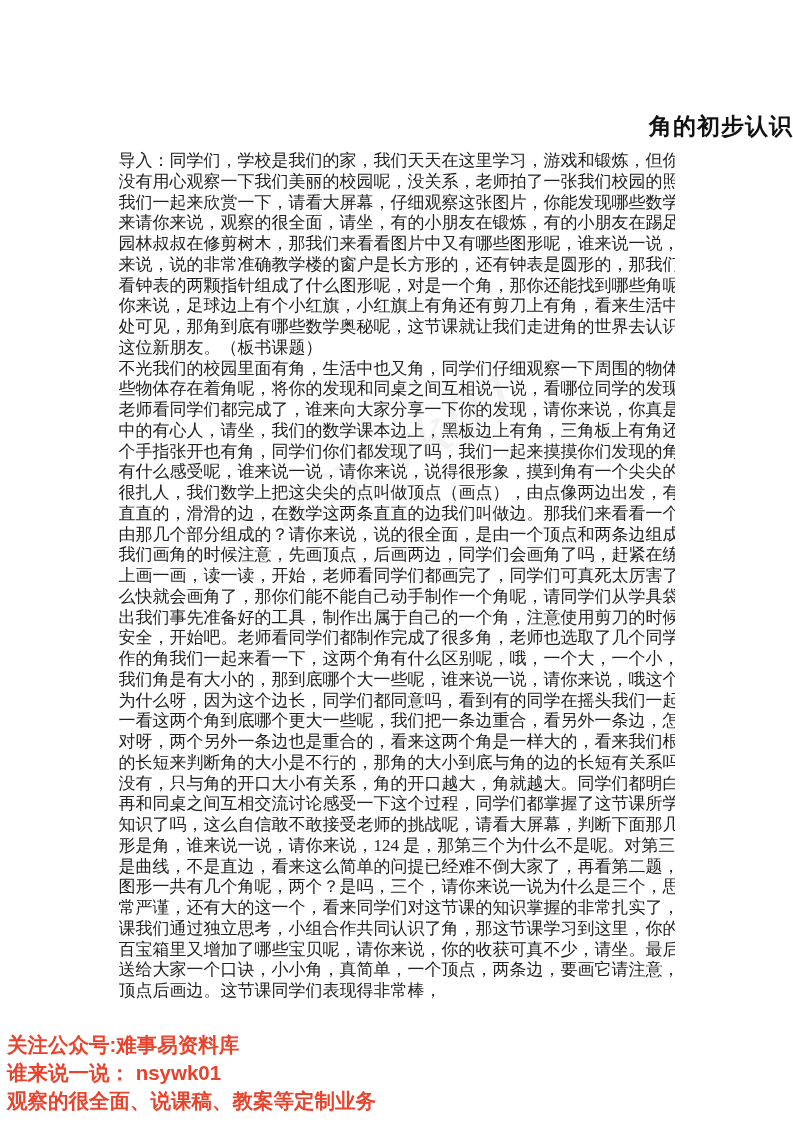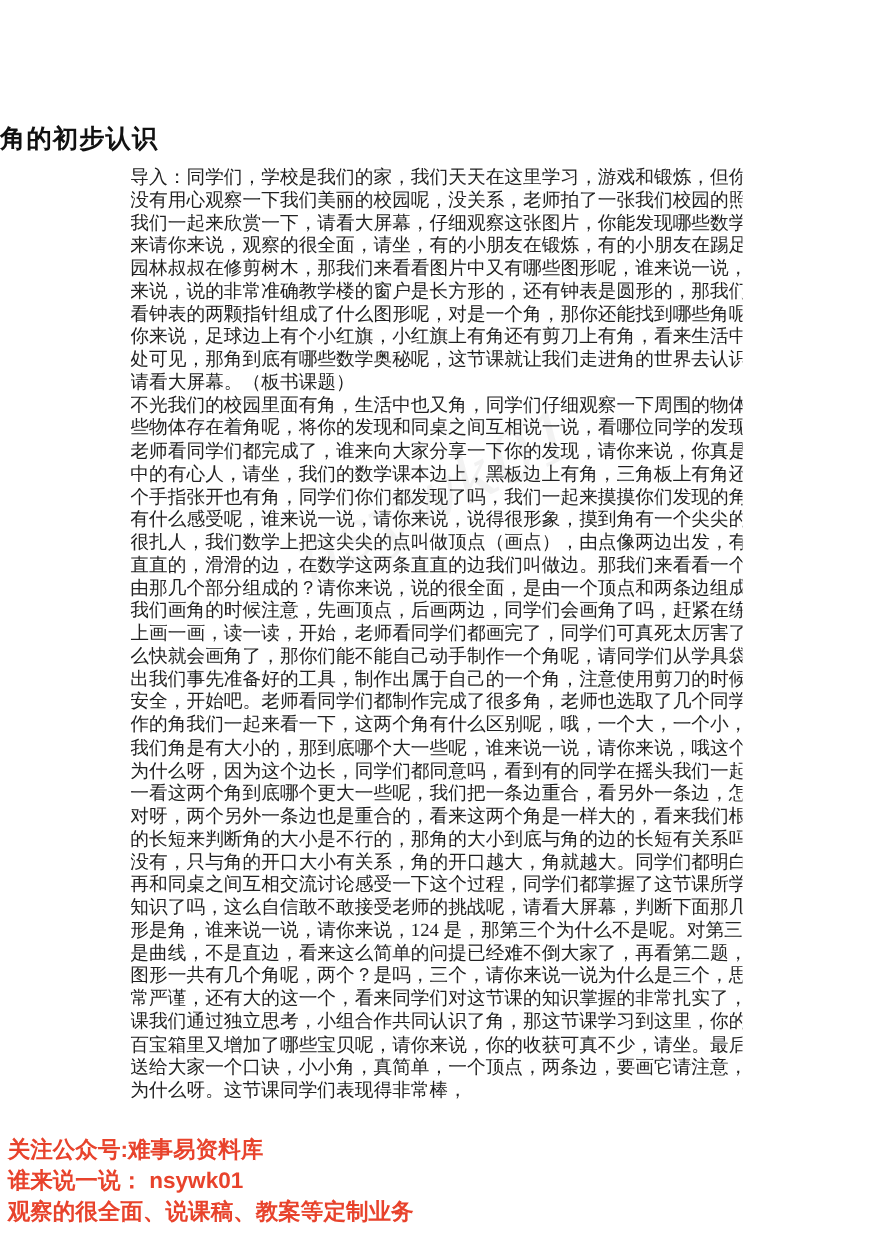--- a/index.html
+++ b/index.html
@@ -10,21 +10,21 @@
     height: 1122px;
     margin: 0 auto;
     background: #ffffff;
     overflow: hidden;
     font-family: "Liberation Serif", "DejaVu Serif", serif;
   }
   .content {
     padding-top: 112px;
   }
   .title {
-    text-align: left;
+    text-align: right;
     font-size: 23px;
     font-weight: bold;
     color: #111;
     line-height: 30px;
     margin-bottom: 9px;
     letter-spacing: 1px;
   }
   .doc-body {
     width: 556px;
     margin: 0 auto;
@@ -84,21 +84,21 @@
         <div class="para">
           <div class="line">导入：同学们，学校是我们的家，我们天天在这里学习，游戏和锻炼，但你们有</div>
           <div class="line">没有用心观察一下我们美丽的校园呢，没关系，老师拍了一张我们校园的照片，</div>
           <div class="line">我们一起来欣赏一下，请看大屏幕，仔细观察这张图片，你能发现哪些数学信息，</div>
           <div class="line">来请你来说，观察的很全面，请坐，有的小朋友在锻炼，有的小朋友在踢足球，</div>
           <div class="line">园林叔叔在修剪树木，那我们来看看图片中又有哪些图形呢，谁来说一说，请你</div>
           <div class="line">来说，说的非常准确教学楼的窗户是长方形的，还有钟表是圆形的，那我们看一</div>
           <div class="line">看钟表的两颗指针组成了什么图形呢，对是一个角，那你还能找到哪些角呢，请</div>
           <div class="line">你来说，足球边上有个小红旗，小红旗上有角还有剪刀上有角，看来生活中角处</div>
           <div class="line">处可见，那角到底有哪些数学奥秘呢，这节课就让我们走进角的世界去认识一下</div>
-          <div class="line para-end">请看大屏幕。（板书课题）</div>
+          <div class="line para-end">这位新朋友。（板书课题）</div>
         </div>
         <div class="para">
           <div class="line">不光我们的校园里面有角，生活中也又角，同学们仔细观察一下周围的物体，哪</div>
           <div class="line">些物体存在着角呢，将你的发现和同桌之间互相说一说，看哪位同学的发现又多</div>
         </div>
         <div class="para">
           <div class="line">老师看同学们都完成了，谁来向大家分享一下你的发现，请你来说，你真是生活</div>
           <div class="line">中的有心人，请坐，我们的数学课本边上，黑板边上有角，三角板上有角还有两</div>
           <div class="line">个手指张开也有角，同学们你们都发现了吗，我们一起来摸摸你们发现的角，你</div>
           <div class="line">有什么感受呢，谁来说一说，请你来说，说得很形象，摸到角有一个尖尖的点，</div>
@@ -119,21 +119,21 @@
           <div class="line">没有，只与角的开口大小有关系，角的开口越大，角就越大。同学们都明白了，</div>
           <div class="line">再和同桌之间互相交流讨论感受一下这个过程，同学们都掌握了这节课所学习的</div>
           <div class="line">知识了吗，这么自信敢不敢接受老师的挑战呢，请看大屏幕，判断下面那几个图</div>
           <div class="line">形是角，谁来说一说，请你来说，124 是，那第三个为什么不是呢。对第三个边</div>
           <div class="line">是曲线，不是直边，看来这么简单的问提已经难不倒大家了，再看第二题，这个</div>
           <div class="line">图形一共有几个角呢，两个？是吗，三个，请你来说一说为什么是三个，思维非</div>
           <div class="line">常严谨，还有大的这一个，看来同学们对这节课的知识掌握的非常扎实了，这节</div>
           <div class="line">课我们通过独立思考，小组合作共同认识了角，那这节课学习到这里，你的知识</div>
           <div class="line">百宝箱里又增加了哪些宝贝呢，请你来说，你的收获可真不少，请坐。最后老师</div>
           <div class="line">送给大家一个口诀，小小角，真简单，一个顶点，两条边，要画它请注意，先画</div>
-          <div class="line para-end">为什么呀。这节课同学们表现得非常棒，</div>
+          <div class="line para-end">顶点后画边。这节课同学们表现得非常棒，</div>
         </div>
       </div>
   </div>
   <div class="footer" id="footer-bar" style="color: rgb(232, 67, 44);">
       <span>关注公众号:难事易资料库</span>
       <span>谁来说一说： nsywk01</span>
       <span>观察的很全面、说课稿、教案等定制业务</span>
     </div>
 </div>
 

